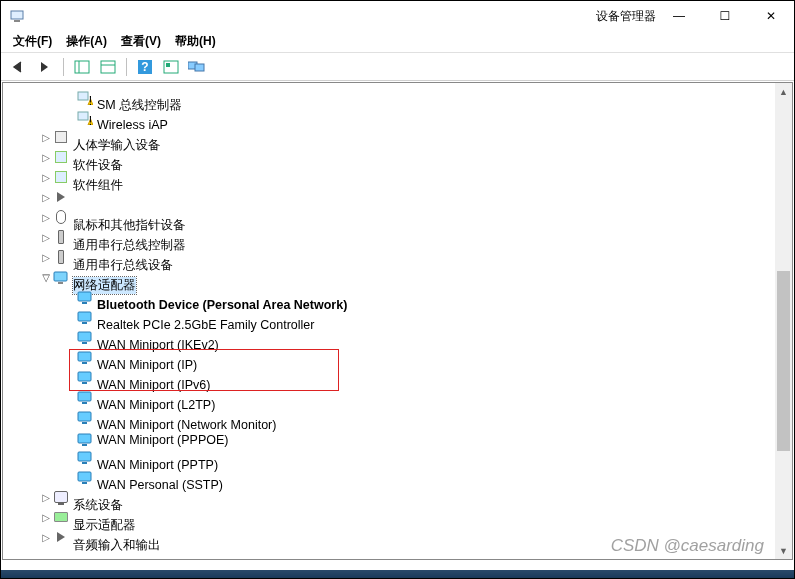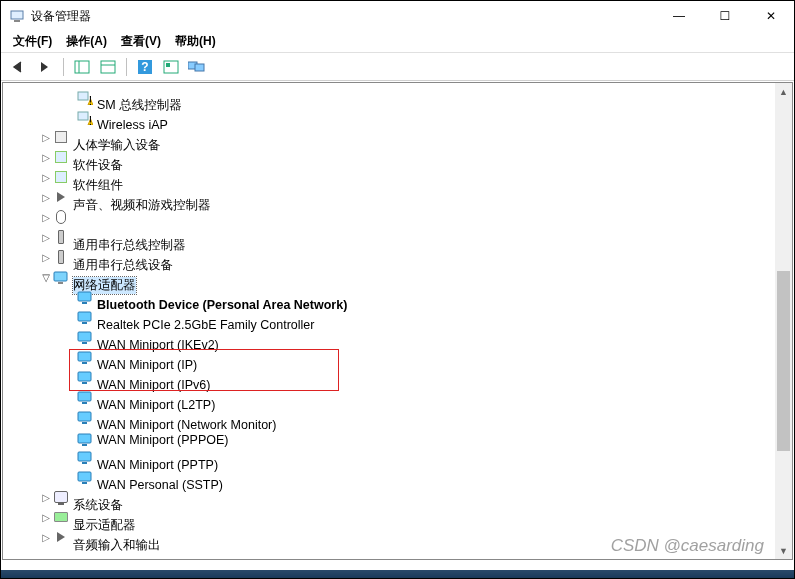--- a/index.html
+++ b/index.html
@@ -1,17 +1,17 @@
 <!DOCTYPE html>
 <html><head>
 <meta charset="utf-8">
 <style>
 * { box-sizing: border-box; margin: 0; padding: 0; font-family: "Microsoft YaHei", "Segoe UI", sans-serif; font-size: 12px; }
 body { background: #fff; width: 795px; height: 579px; border: 1px solid #000; position: relative; overflow: hidden; }
-.titlebar { height: 30px; display: flex; align-items: center; padding-left: 8px; }
+.titlebar { height: 30px; display: flex; align-items: center; padding-left: 8px; text-align: right; }
 .titlebar .icon { width: 16px; height: 16px; margin-right: 6px; display: inline-flex; align-items: center; justify-content: center; }
 .titlebar .title { flex: 1; font-size: 12px; }
 .win-controls { display: flex; }
 .win-btn { width: 46px; height: 30px; display: flex; align-items: center; justify-content: center; font-family: "Segoe MDL2 Assets", sans-serif; font-size: 12px; }
 .menubar { height: 22px; display: flex; align-items: center; padding-left: 12px; gap: 14px; border-bottom: 1px solid #e0e0e0; font-weight: bold; }
 .menu-item { font-size: 12px; cursor: default; }
 .toolbar { height: 28px; display: flex; align-items: center; padding-left: 6px; gap: 2px; border-bottom: 1px solid #d0d0d0; }
 .tool-sep { width: 1px; height: 18px; background: #c0c0c0; margin: 0 4px; }
 .tool-btn { width: 24px; height: 22px; display: flex; align-items: center; justify-content: center; }
 .content { position: absolute; top: 81px; left: 1px; right: 1px; bottom: 18px; border: 1px solid #888; overflow: hidden; }
@@ -151,27 +151,27 @@
         <span class="dev-icon">
           <div class="ic-soft"></div>
         </span>
         <span class="label">软件组件</span>
       </div>
       <div class="row" style="padding-left: 36px;">
         <span class="expander" style="color: rgb(107, 107, 107);">▷</span>
         <span class="dev-icon">
           <div class="ic-sound"></div>
         </span>
-        <span class="label">声音、视频和游戏控制器</span>
       </div>
       <div class="row" style="padding-left: 36px;">
         <span class="expander" style="color: rgb(107, 107, 107);">▷</span>
         <span class="dev-icon">
           <div class="ic-mouse"></div>
         </span>
+        <span class="label">鼠标和其他指针设备</span>
       </div>
       <div class="row" style="padding-left: 36px;">
         <span class="expander" style="color: rgb(107, 107, 107);">▷</span>
         <span class="dev-icon">
           <div class="ic-usb"></div>
         </span>
         <span class="label">通用串行总线控制器</span>
       </div>
       <div class="row" style="padding-left: 36px;">
         <span class="expander" style="color: rgb(107, 107, 107);">▷</span>

